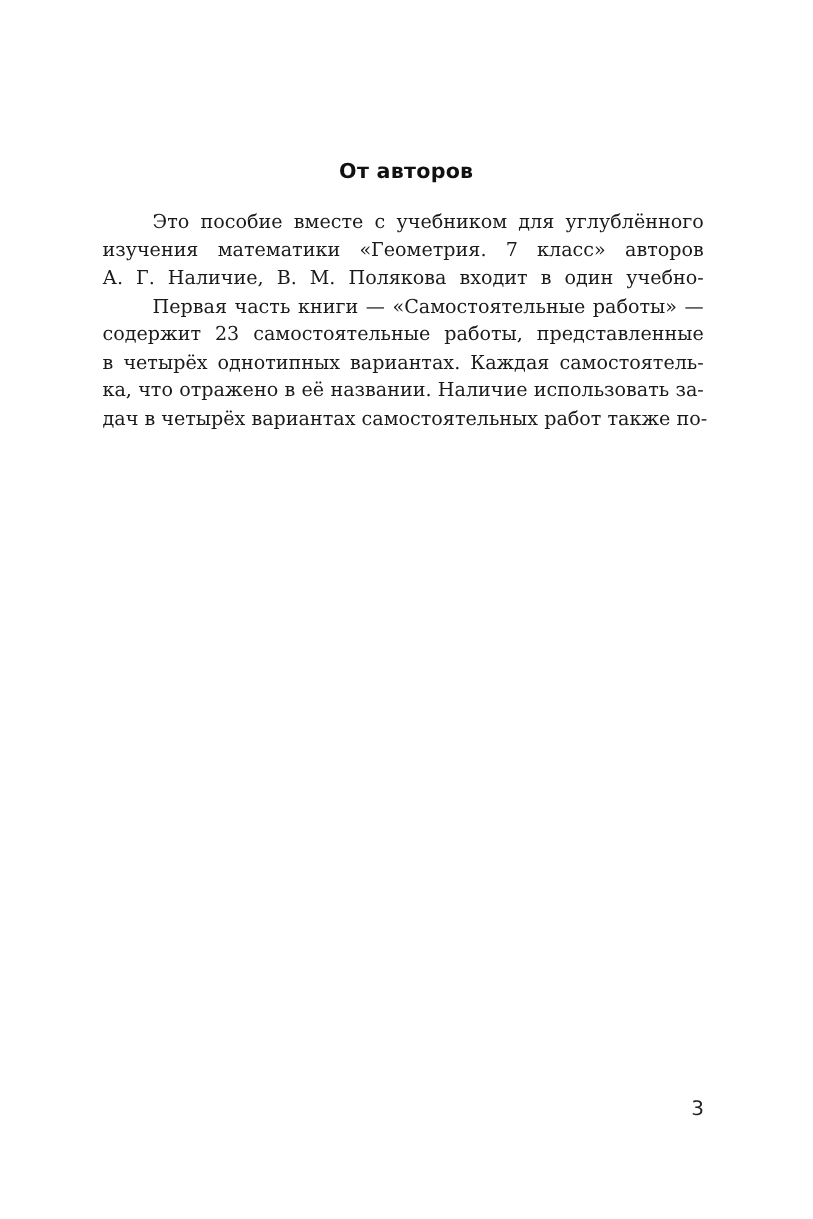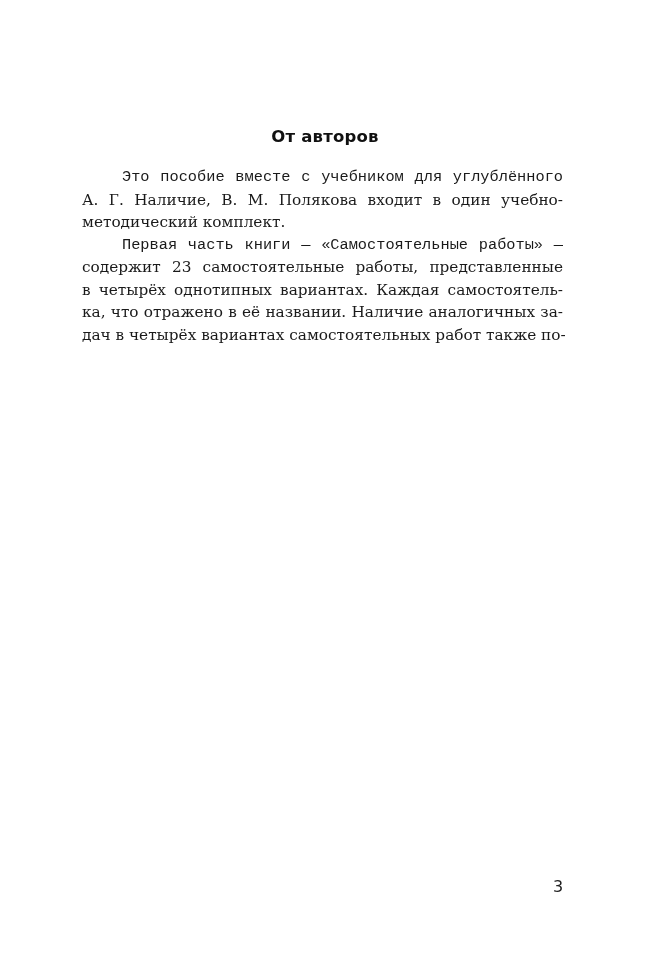--- a/index.html
+++ b/index.html
@@ -9,41 +9,41 @@
     position: absolute; left: 0; top: 114px; width: 650px; text-align: center;
     font-family: "DejaVu Sans", sans-serif; font-weight: bold; font-size: 16.5px; color: #111;
     letter-spacing: 0.2px;
   }
   .body-text {
     position: absolute; left: 82px; top: 153px; width: 481px;
     font-family: "DejaVu Serif", serif; font-size: 15.3px; line-height: 22.5px; color: #1a1a1a;
   }
   .line { display: block; white-space: nowrap; text-align: justify; text-align-last: justify; height: 22.5px; }
   .line.last { text-align-last: left; }
-  .line.indent { padding-left: 40px; font-family: Liberation Mono, monospace; }
+  .line.indent { padding-left: 40px; }
   .page-number {
     position: absolute; left: 553px; top: 864px;
     font-family: "DejaVu Sans", sans-serif; font-size: 16px; color: #222;
   }
 </style>
 </head>
 <body>
 
 <div class="page">
   <div class="title">От авторов</div>
 
   <div class="body-text">
     <div>
       <span class="line indent">Это пособие вместе с учебником для углублённого</span>
+      <span class="line">изучения математики «Геометрия. 7 класс» авторов</span>
       <span class="line">А. Г. Наличие, В. М. Полякова входит в один учебно-</span>
-      <span class="line last">методический комплект.</span>
     </div>
     <div>
       <span class="line indent">Первая часть книги — «Самостоятельные работы» —</span>
       <span class="line">содержит 23 самостоятельные работы, представленные</span>
       <span class="line">в четырёх однотипных вариантах. Каждая самостоятель-</span>
-      <span class="line">ка, что отражено в её названии. Наличие аналогичных за-</span>
+      <span class="line">ка, что отражено в её названии. Наличие использовать за-</span>
       <span class="line">дач в четырёх вариантах самостоятельных работ также по-</span>
     </div>
   </div>
 
   <div class="page-number">3</div>
 </div>
 
 </body></html>

